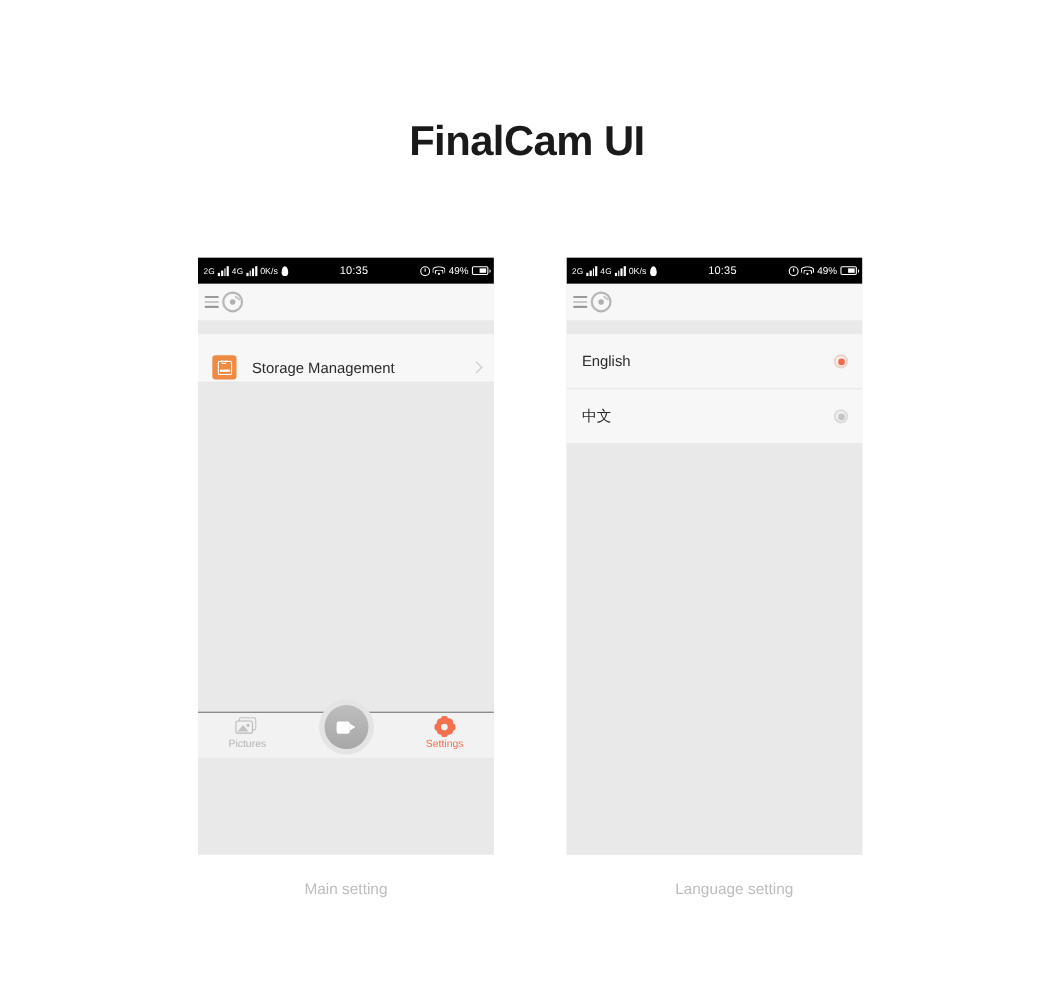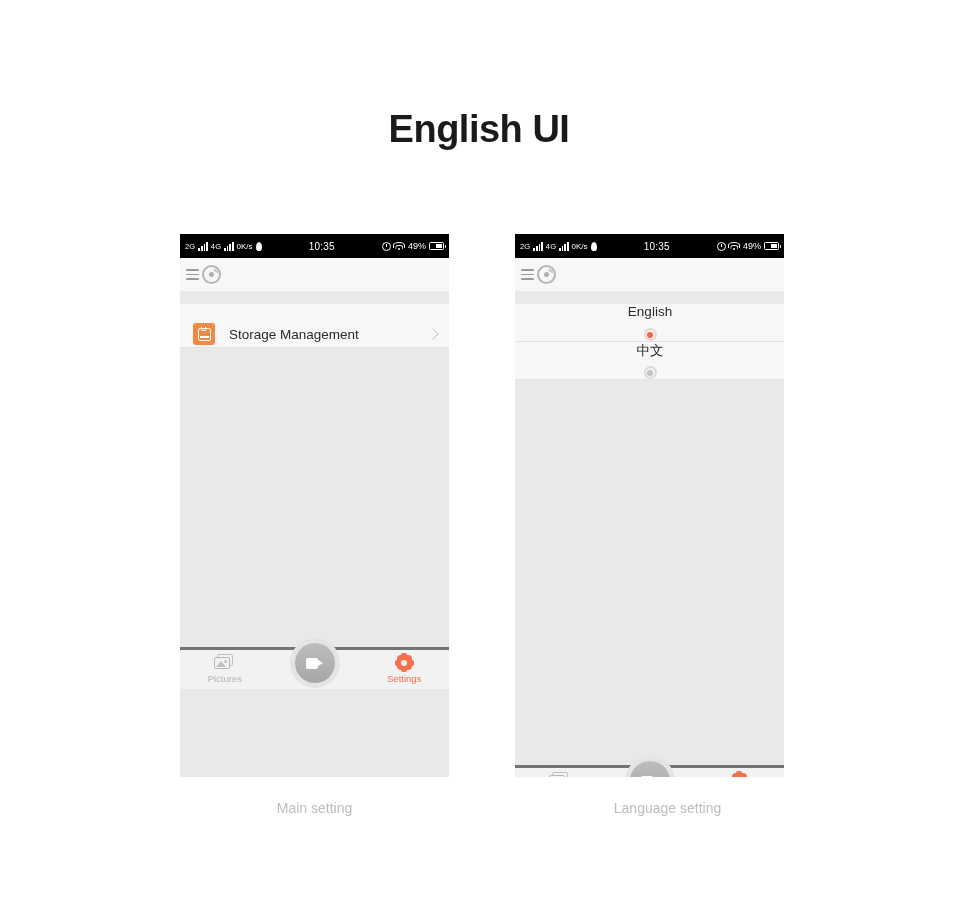--- a/index.html
+++ b/index.html
@@ -111,36 +111,36 @@
     box-sizing: border-box;
     background: #f7f7f7;
   }
   .row-icon { width: 22px; height: 22px; border-radius: 3px; flex: 0 0 auto;
               display: flex; align-items: center; justify-content: center; }
   .row-label { margin-left: 14px; font-size: 13.5px; color: #2b2b2b; flex: 1 1 auto;
                font-family: "Liberation Sans", sans-serif; }
   .chev { width: 7px; height: 7px; border-right: 1.6px solid #c9c9c9;
           border-top: 1.6px solid #c9c9c9; transform: rotate(45deg); flex: 0 0 auto; }
 
-  .lang-row { height: 38px; padding: 0 13px 0 14px; flex-direction: column; }
+  .lang-row { height: 50px; padding: 0 13px 0 14px; }
   .lang-row .row-label { margin-left: 0; font-size: 13.5px; }
   .radio { width: 13px; height: 13px; border-radius: 50%; box-sizing: border-box; flex:0 0 auto;
            border: 2px solid #dcdcdc; background: #f2f2f2; position: relative; }
   .radio.on  { border-color: #f0d3cc; background: #f6f2f1; }
   .radio.on:after { content:""; position:absolute; left:1.5px; top:1.5px; width:6px; height:6px;
                     border-radius:50%; background:#f0674a; }
   .radio.off:after { content:""; position:absolute; left:1.5px; top:1.5px; width:6px; height:6px;
                     border-radius:50%; background:#c4c4c4; }
 
   .filler { background: #e9e9e9; }
 
   .tabbar {
     height: 42px;
     background: #f2f2f2;
-    border-top: 3px solid #737373;
+    border-top: 1px solid #737373;
     display: flex;
     align-items: flex-start;
     position: relative;
     box-sizing: border-box;
   }
   .tab { flex: 1 1 0; display: flex; flex-direction: column; align-items: center;
          justify-content: flex-start; padding-top: 4px; }
   .tab-label { font-size: 9.5px; margin-top: 2px; font-family: "Liberation Sans", sans-serif; }
   .tab-pictures .tab-label { color: #b4b4b4; }
   .tab-settings .tab-label { color: #f4704f; }
@@ -210,21 +210,21 @@
   .info-glyph { width: 14px; height: 14px; border-radius: 50%; border: 1.7px solid #fff;
                 box-sizing: border-box; position: relative; }
   .info-glyph:before { content:""; position:absolute; left:5.2px; top:1.5px; width:1.8px; height:1.8px;
                        background:#fff; border-radius:50%; }
   .info-glyph:after { content:""; position:absolute; left:5.2px; top:4.6px; width:1.8px; height:4.6px;
                       background:#fff; border-radius:1px; }
 </style>
 </head>
 <body>
 
-<div class="page-title">English UI</div>
+<div class="page-title">FinalCam UI</div>
 
 <div class="phone" id="phone-main">
 
   <div class="status-bar">
     <div class="sb-left">
       <span class="net-label">2G</span>
       <span class="bars">
           <i></i>
           <i></i>
           <i></i>

